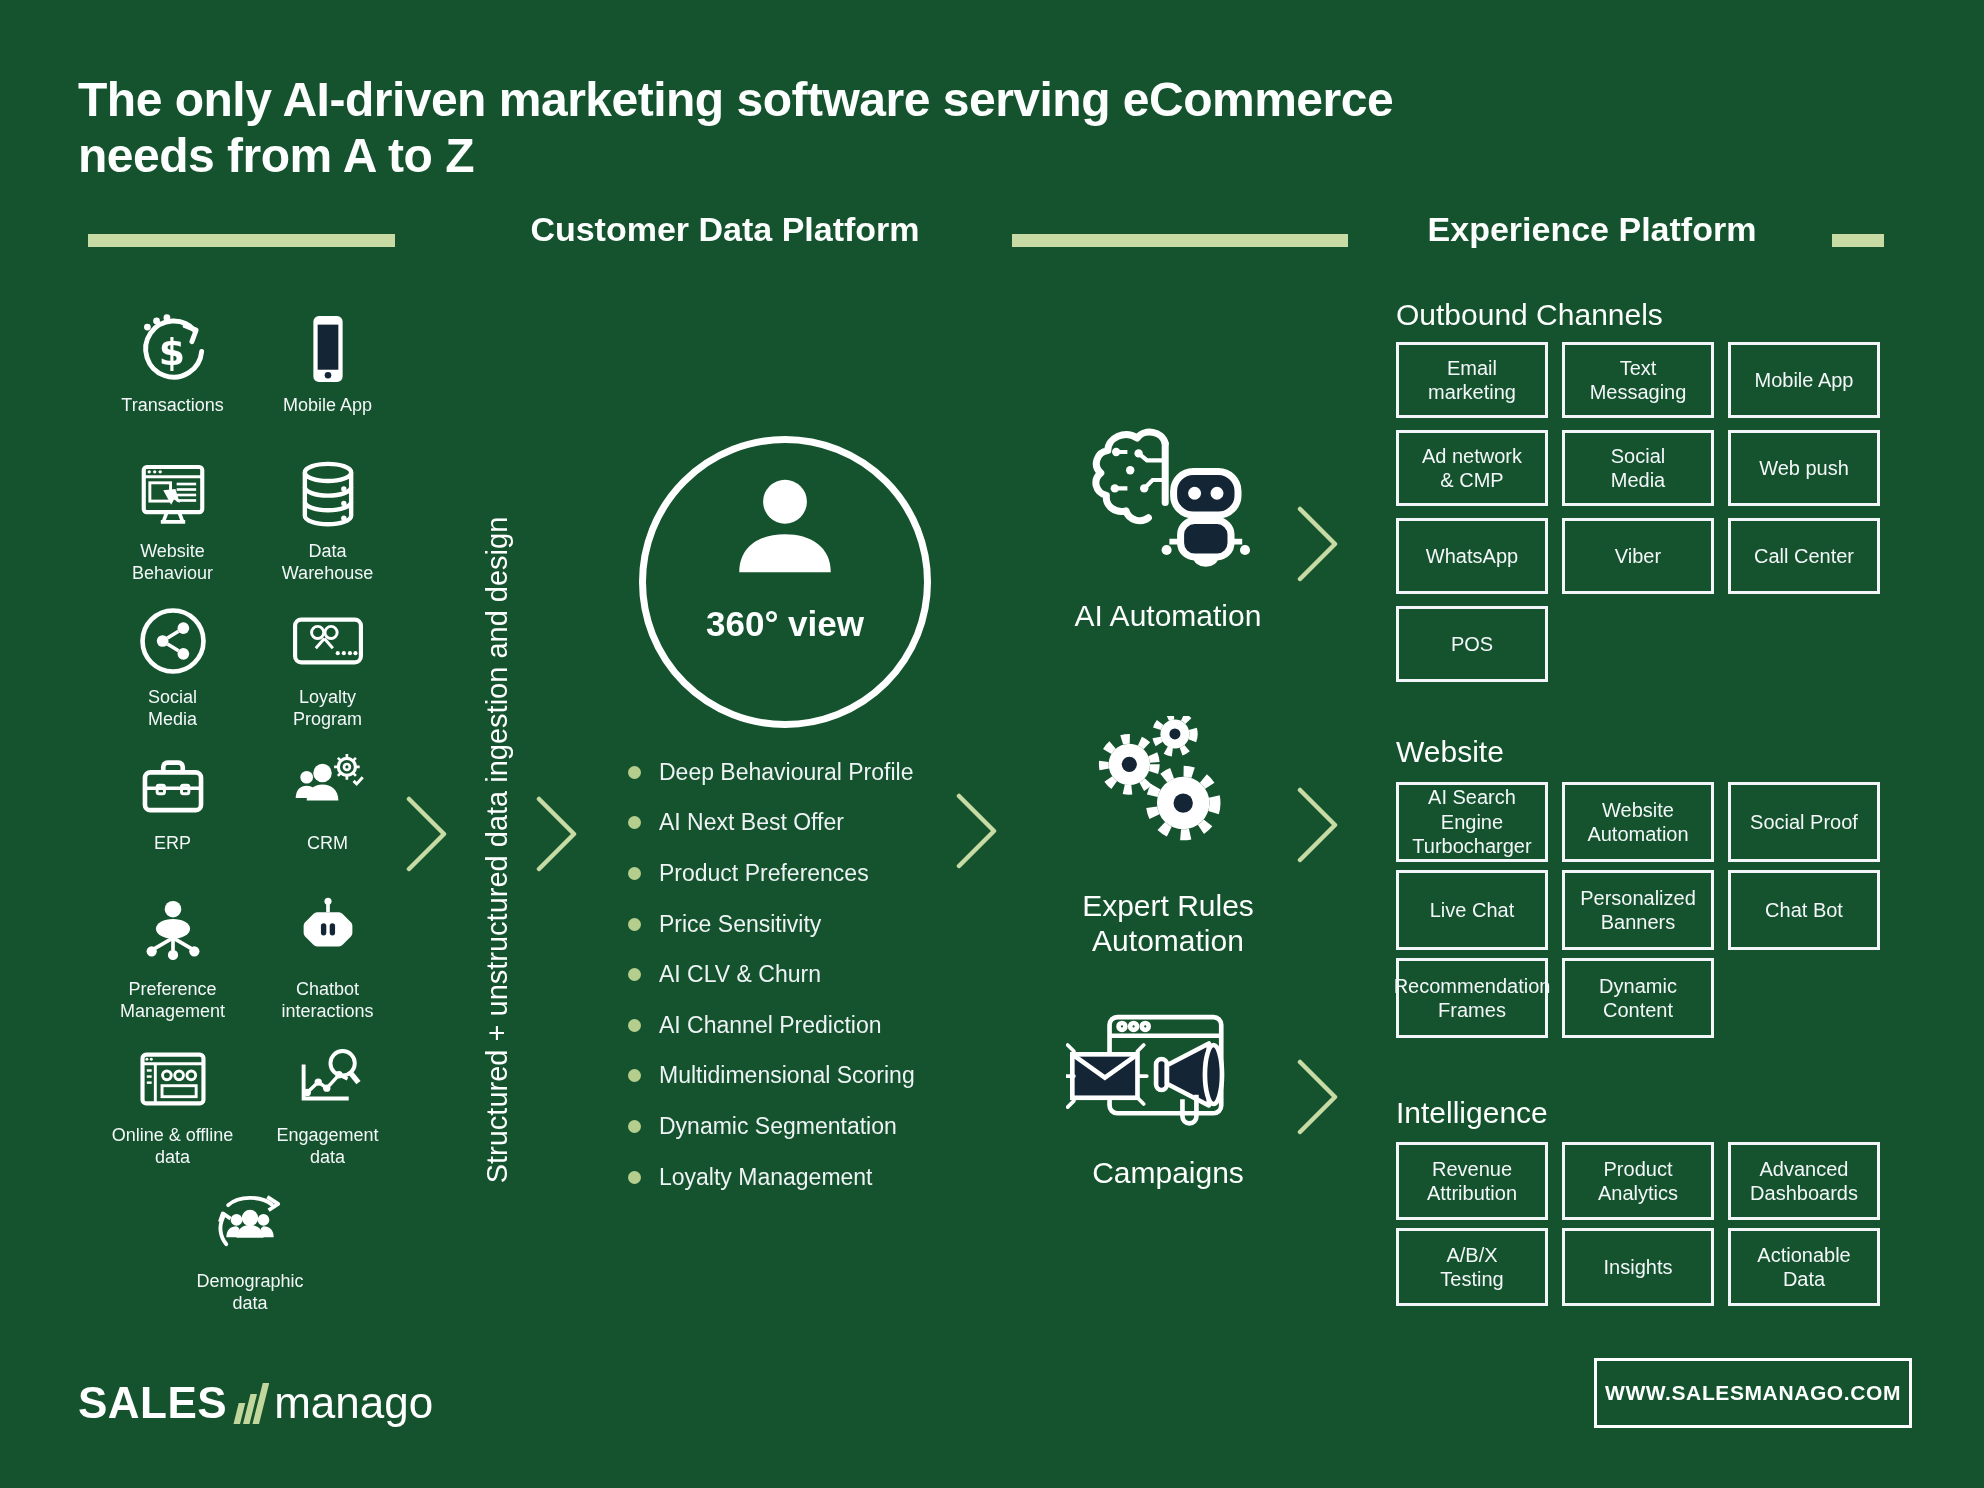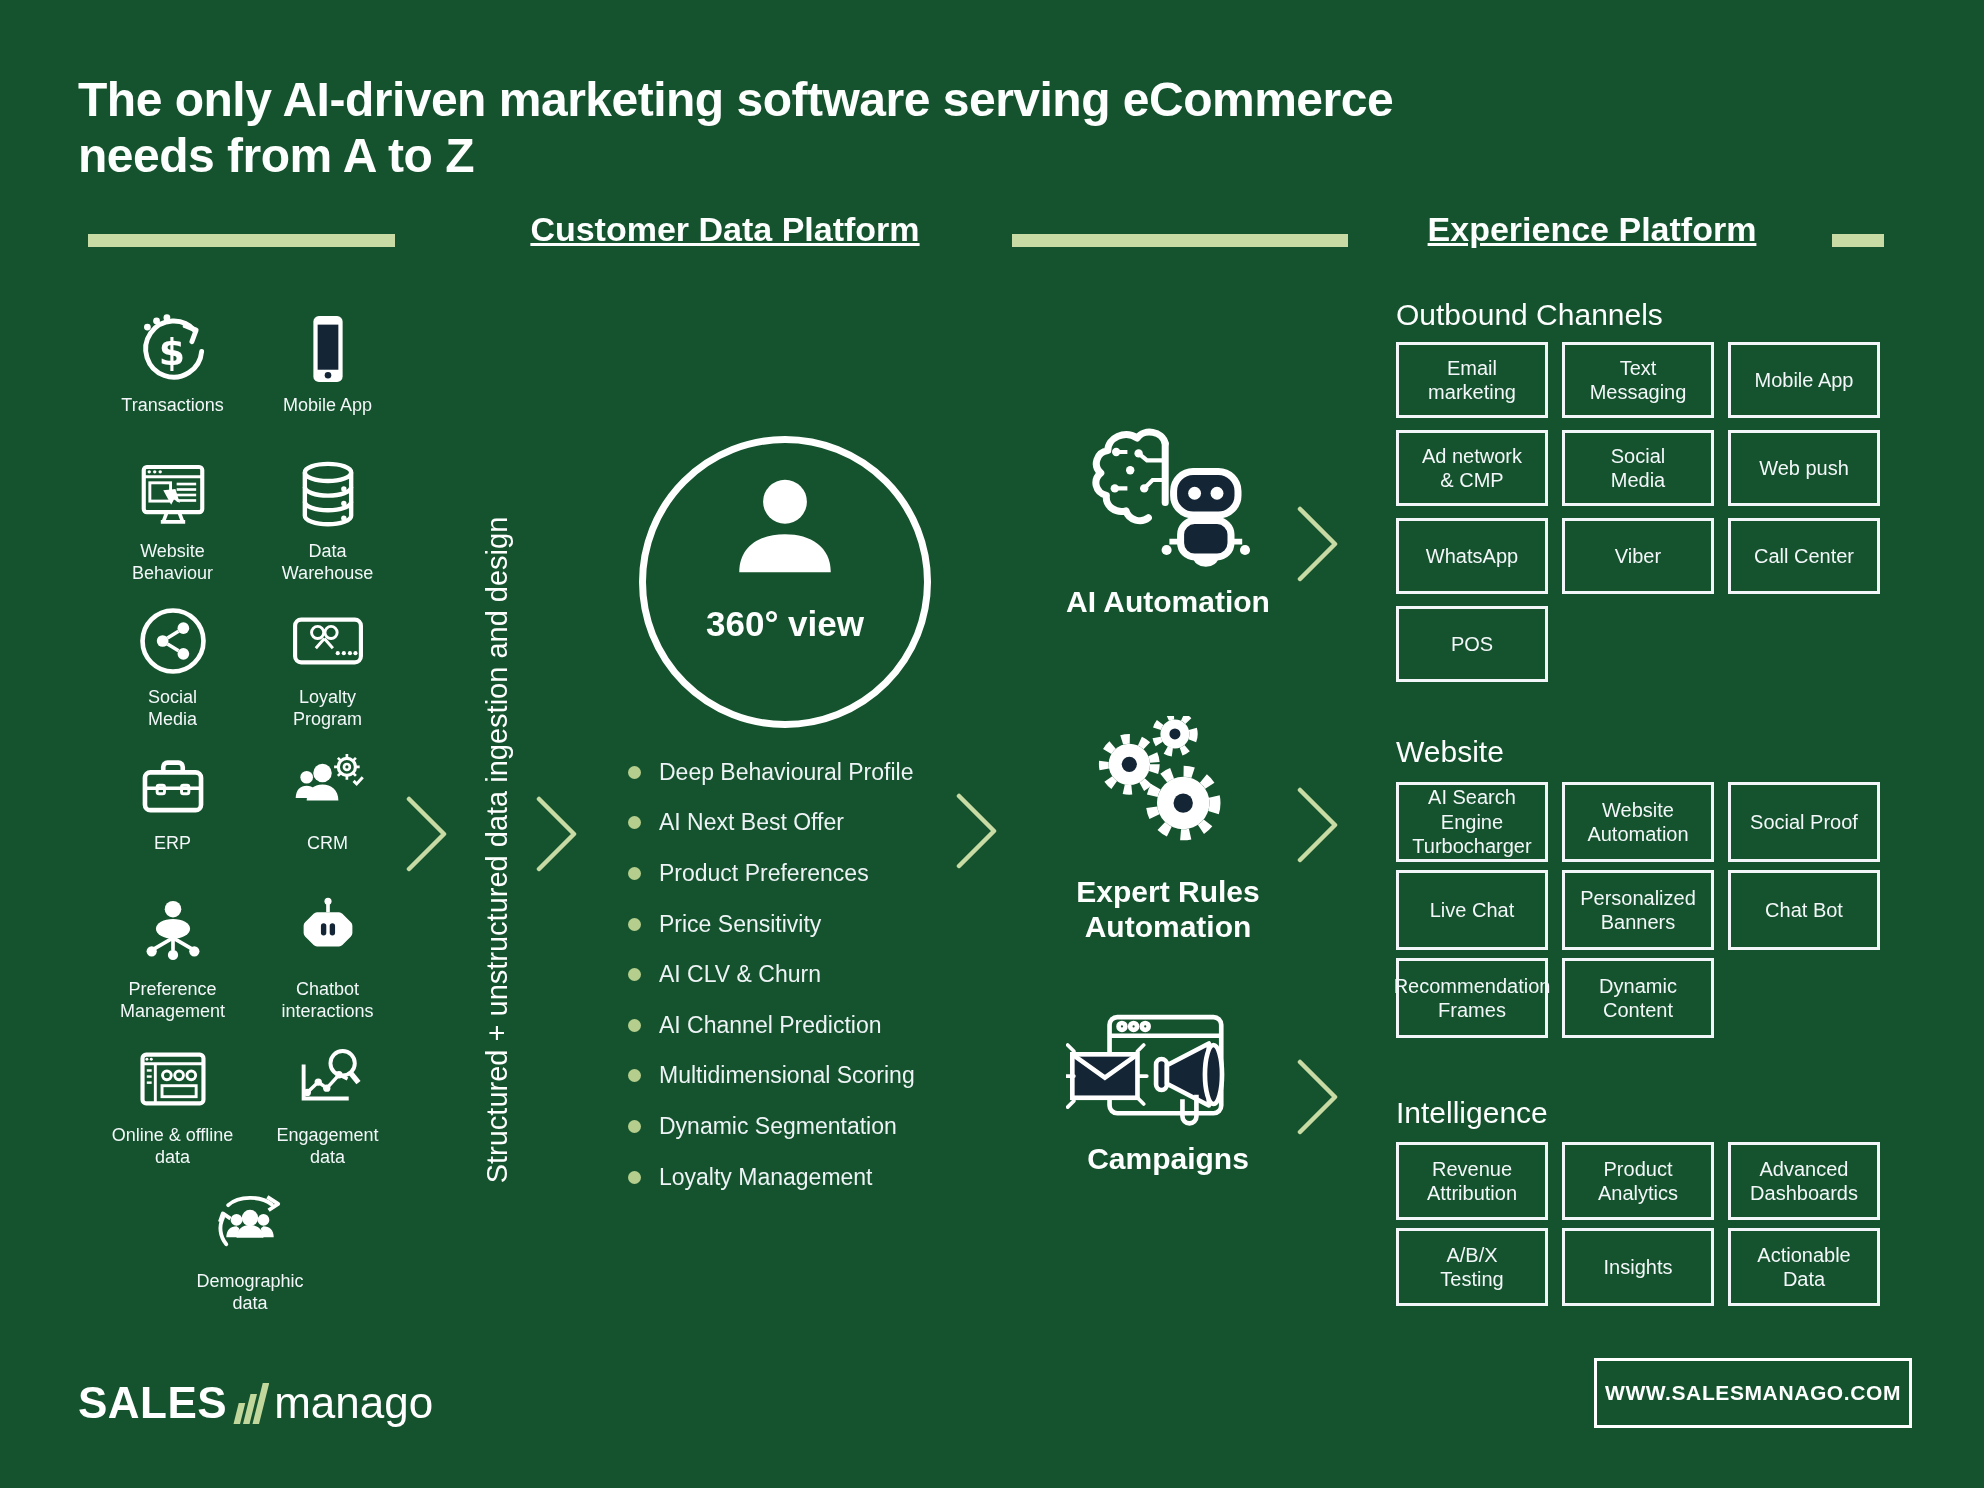--- a/index.html
+++ b/index.html
@@ -8,21 +8,21 @@
 
   
   #title{position:absolute;left:78px;top:40px;width:1500px;font-size:48px;font-weight:700;
          line-height:1.17;letter-spacing:-0.5px;white-space:pre-line;color:#fdfefe;}
 
   
   .gline{position:absolute;height:13px;background:#c9dba4;}
   .l1{left:88px;top:234px;width:307px;}
   .l2{left:1012px;top:234px;width:336px;}
   .l3{left:1832px;top:234px;width:52px;}
-  .band-label{position:absolute;top:210px;font-size:34px;font-weight:700;text-align:center;color:#fdfefe;text-decoration:underline;}
+  .band-label{position:absolute;top:210px;font-size:34px;font-weight:700;text-align:center;color:#fdfefe;}
   .band-cdp{left:455px;width:540px;}
   .band-exp{left:1372px;width:440px;}
 
   
   #sources{position:absolute;left:95px;top:308px;width:310px;display:grid;
            grid-template-columns:155px 155px;}
   .src-item{height:146px;display:flex;flex-direction:column;align-items:center;justify-content:flex-start;}
   .src-item:last-child{grid-column:1 / -1;}
   .src-label{margin-top:5px;font-size:18px;line-height:1.22;text-align:center;
              white-space:pre-line;color:#f3f7f9;}
@@ -46,21 +46,21 @@
   
   #profile-list{position:absolute;left:628px;top:747px;margin:0;padding:0;list-style:none;}
   #profile-list li{height:50.6px;display:flex;align-items:center;}
   .dot{width:13px;height:13px;border-radius:50%;background:#b5cd8d;margin-right:18px;flex:none;}
   .ptext{font-size:23px;color:#eef3f6;}
 
   
   .auto{position:absolute;left:1038px;width:260px;display:flex;flex-direction:column;
         align-items:center;text-align:center;}
   .a1{top:424px;} .a2{top:716px;} .a3{top:1014px;left:1028px;width:280px;}
-  .auto-label{margin-top:2px;font-size:30px;font-weight:700;line-height:1.17;white-space:pre-line;color:#fdfefe;}
+  .auto-label{margin-top:16px;font-size:30px;font-weight:400;line-height:1.17;white-space:pre-line;color:#fdfefe;}
 
   
   .exp-heading{position:absolute;left:1396px;font-size:30px;font-weight:400;color:#fdfefe;}
   .h-outbound{top:298px;} .h-website{top:735px;} .h-intel{top:1096px;}
   .boxgrid{position:absolute;left:1396px;display:grid;grid-template-columns:repeat(3,152px);gap:12px 14px;}
   .g-outbound{top:342px;} .g-website{top:782px;gap:8px 14px;} .g-intel{top:1142px;gap:8px 14px;}
   .box{box-sizing:border-box;border:3px solid #f2f6f8;display:flex;align-items:center;justify-content:center;
        text-align:center;font-size:20px;line-height:1.22;color:#f3f7f9;white-space:pre-line;padding:2px;}
   .g-outbound .box{height:76px;} .g-website .box{height:80px;} .g-intel .box{height:78px;}
 

